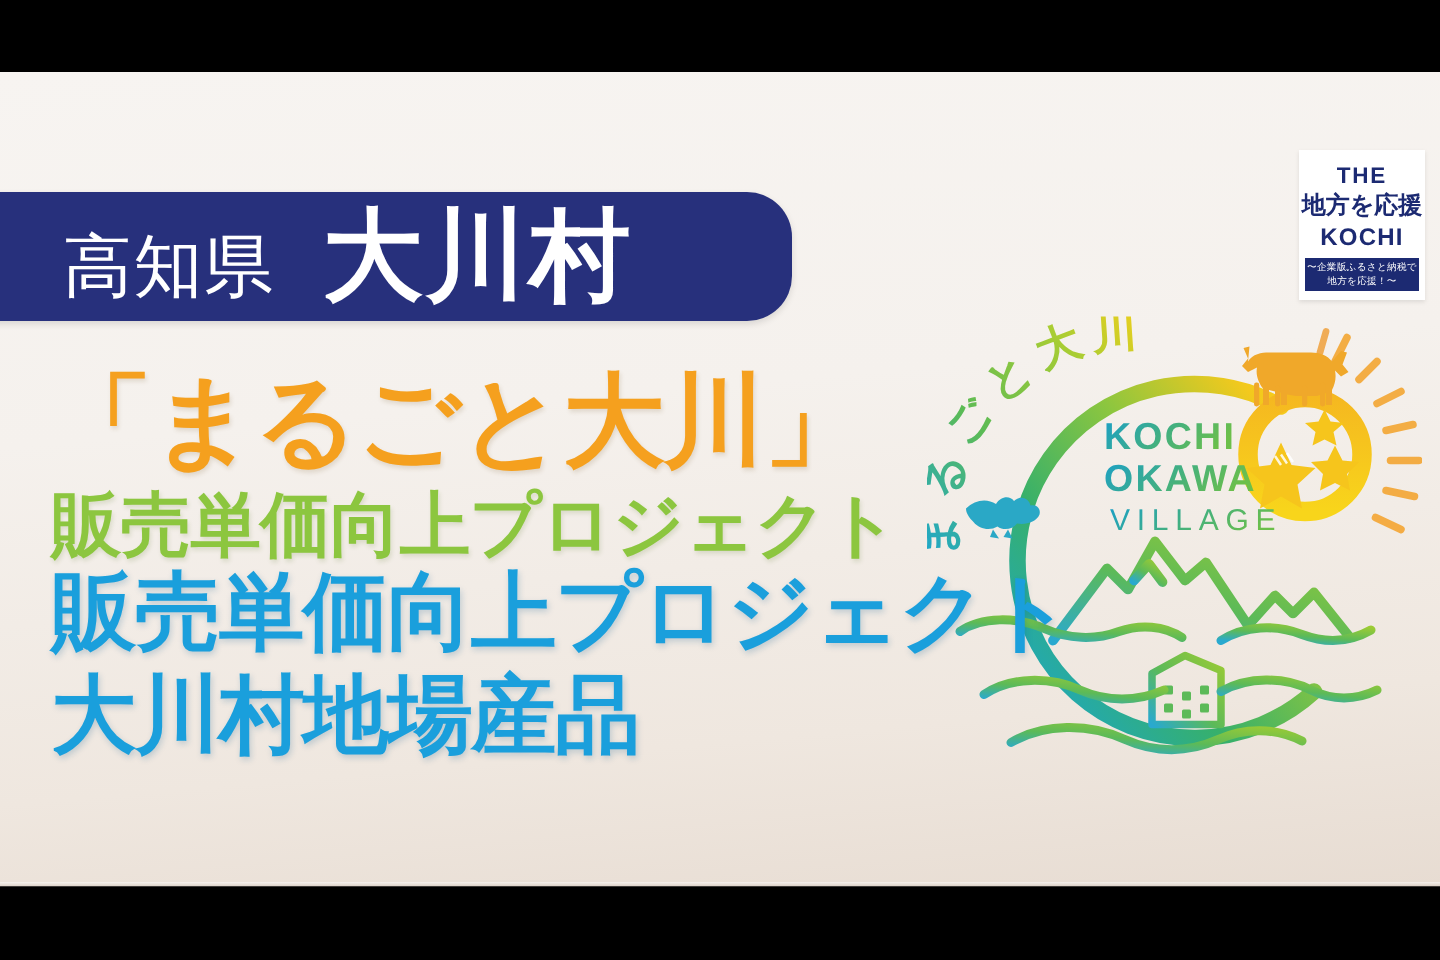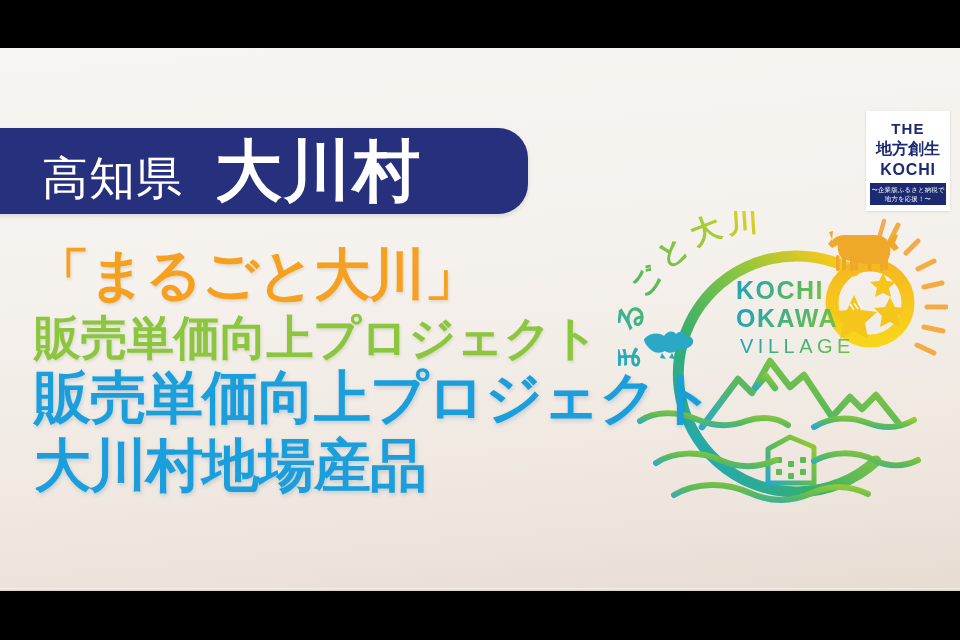--- a/index.html
+++ b/index.html
@@ -40,40 +40,40 @@
     font-size:46px;line-height:1;letter-spacing:1px;font-weight:400;
     font-family:"Liberation Serif","DejaVu Serif",serif;
   }
   .pref-vil{
     font-size:67px;line-height:1;margin-left:32px;font-weight:700;letter-spacing:2px;
     font-family:Liberation Serif, serif;
   }
 
   
   .weekbadge{
-    position:absolute;left:866px;top:63px;width:84px;height:100px;
+    position:absolute;left:866px;top:52px;width:84px;height:100px;
     background:#ffffff;z-index:12;
     display:flex;flex-direction:column;align-items:center;
     box-shadow:0 1px 3px rgba(0,0,0,.10);
     overflow:hidden;
   }
   .wb-the{color:#1c2a72;font-weight:700;font-size:15px;letter-spacing:1.2px;margin-top:10px;line-height:1;}
   .wb-jp{color:#1c2a72;font-weight:700;font-size:16px;letter-spacing:0;margin-top:5px;line-height:1;}
   .wb-week{color:#1c2a72;font-weight:700;font-size:16px;letter-spacing:.8px;margin-top:5px;line-height:1;}
   .wb-foot{
     position:absolute;left:4px;right:4px;bottom:6px;height:22px;
     background:#1c2a72;color:#fff;font-size:6.4px;line-height:1.45;
     display:flex;flex-direction:column;align-items:center;justify-content:center;
     text-align:center;letter-spacing:.2px;
   }
 
   
   .headline{position:absolute;left:34px;top:200px;width:640px;z-index:9;}
   .h-main{
-    font-size:56px;line-height:.98;font-weight:700;color:#f5a01e;
+    font-size:68px;line-height:.98;font-weight:700;color:#f5a01e;
     letter-spacing:-1px;white-space:nowrap;
     text-shadow:1px 2px 3px rgba(120,90,40,.16);
   }
   .h-sub{
     font-size:47px;line-height:1.08;font-weight:700;color:#8cc63f;
     letter-spacing:-.5px;white-space:nowrap;margin-top:10px;
     text-shadow:1px 2px 3px rgba(90,120,40,.16);
   }
   .h-blue{
     font-size:57px;line-height:1.1;font-weight:700;color:#1a9fdc;
@@ -97,21 +97,21 @@
 
     <div class="prefbanner">
       <div class="pref-inner">
         <span class="pref-ken">高知県</span>
         <span class="pref-vil">大川村</span>
       </div>
     </div>
 
     <div class="weekbadge">
       <div class="wb-the">THE</div>
-      <div class="wb-jp">地方創生</div>
+      <div class="wb-jp">地方を応援</div>
       <div class="wb-week">KOCHI</div>
       <div class="wb-foot">
         <span>〜企業版ふるさと納税で</span>
         <span>地方を応援！〜</span>
       </div>
     </div>
 
     <div class="headline">
       <div class="h-main">「まるごと大川」</div>
       <div class="h-sub">販売単価向上プロジェクト</div>

